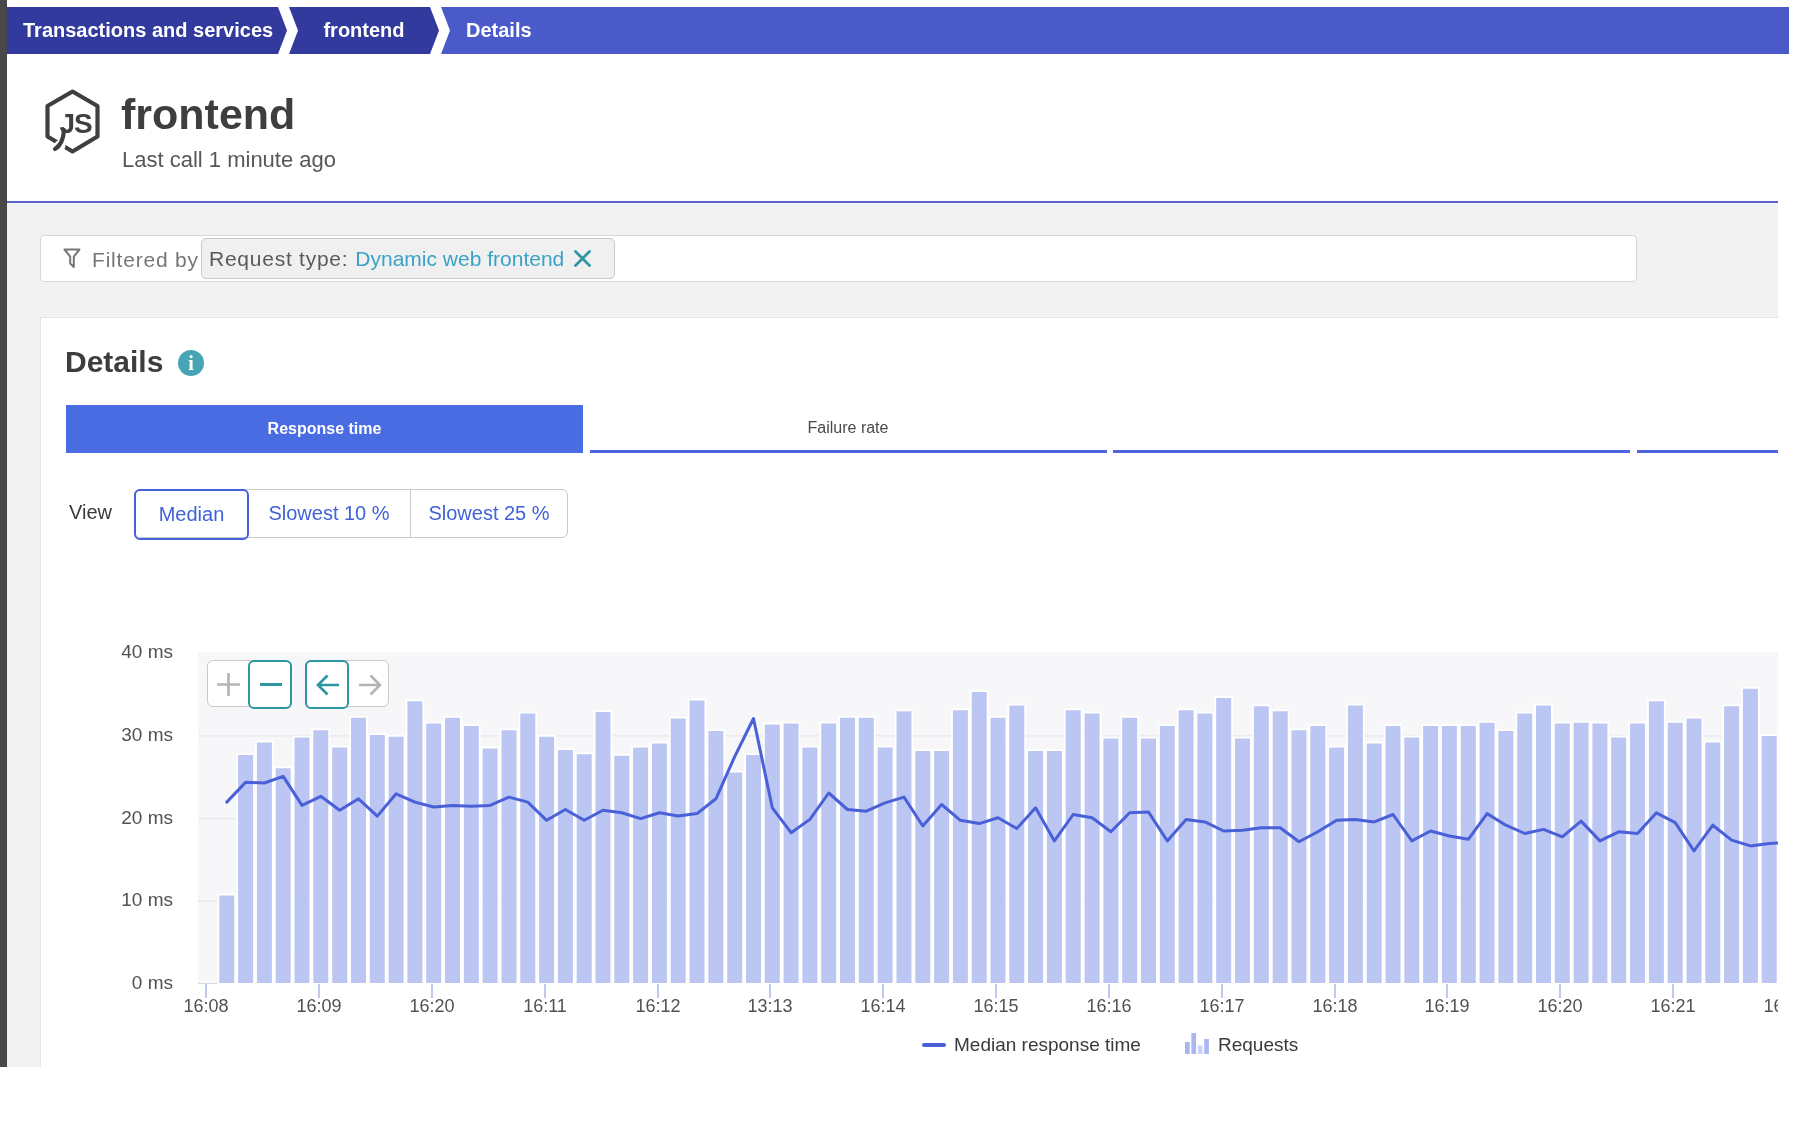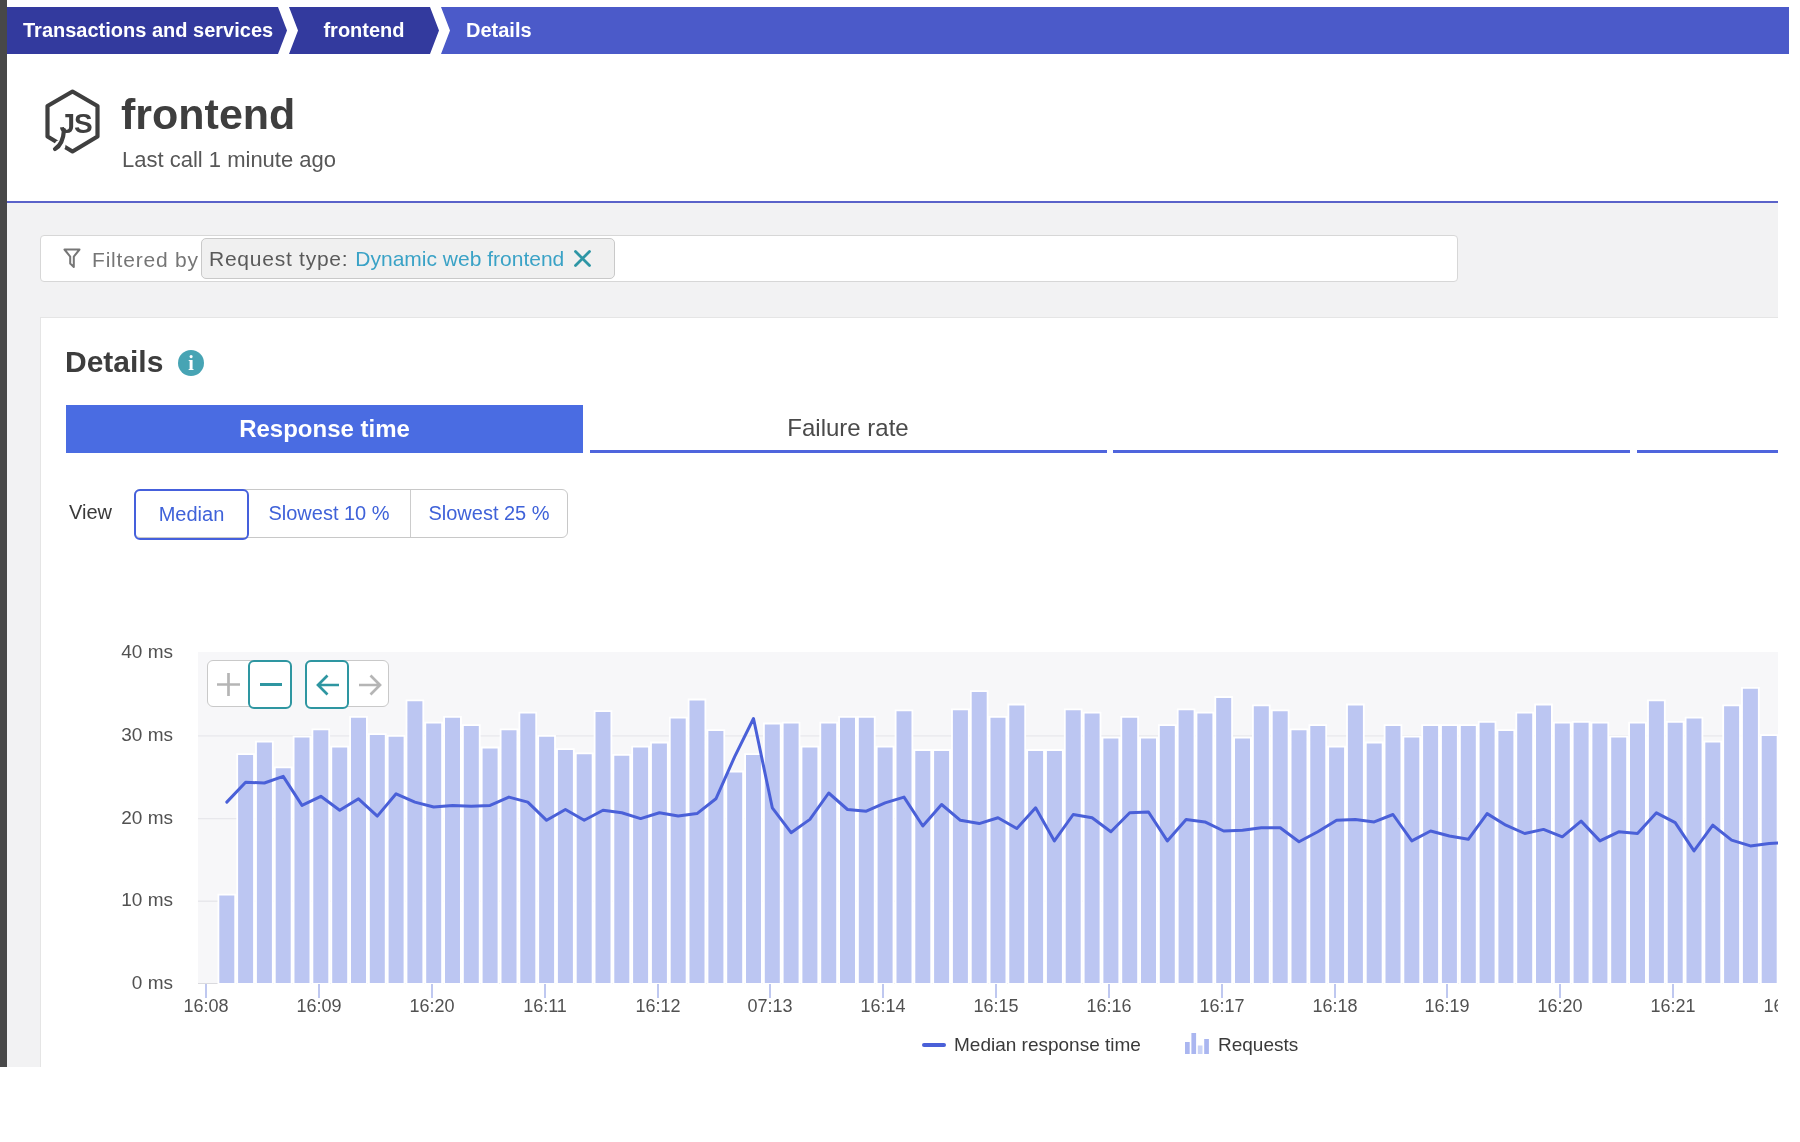--- a/index.html
+++ b/index.html
@@ -7,29 +7,29 @@
 .crumb{position:absolute;left:7px;top:7px;width:1782px;height:47px}
 .seg{position:absolute;top:0;height:47px;display:flex;align-items:center;color:#fff;font-size:20px;font-weight:bold}
 .seg1{left:0;width:280px;background:#333a9e;clip-path:polygon(0 0,calc(100% - 9px) 0,100% 50%,calc(100% - 9px) 100%,0 100%);padding-left:16px}
 .seg2{left:282px;width:150px;background:#333a9e;clip-path:polygon(0 0,calc(100% - 9px) 0,100% 50%,calc(100% - 9px) 100%,0 100%,9px 50%);justify-content:center}
 .seg3{left:434px;width:1348px;background:#4b5ac9;clip-path:polygon(0 0,100% 0,100% 100%,0 100%,9px 50%);padding-left:25px}
 .hexwrap{position:absolute;left:44px;top:89px}
 h1.title{position:absolute;left:121px;top:90px;font-size:43px;color:#3e3e3e;letter-spacing:0}
 .sub{position:absolute;left:122px;top:147px;font-size:22px;color:#575757}
 .hr{position:absolute;left:7px;top:201px;width:1771px;height:2px;background:#5b63c9}
 .graybg{position:absolute;left:7px;top:203px;width:1771px;height:864px;background:#f2f2f3}
-.fbar{position:absolute;left:40px;top:235px;width:1418px;height:47px;background:#fff;border:1px solid #d7d7d7;border-radius:4px}
+.fbar{position:absolute;left:40px;top:235px;width:1597px;height:47px;background:#fff;border:1px solid #d7d7d7;border-radius:4px}
 .flabel{position:absolute;left:51px;top:12px;font-size:21px;letter-spacing:.8px;color:#767676}
 .chip{position:absolute;left:160px;top:2px;width:414px;height:41px;background:#f0f0f0;border:1px solid #c9c9c9;border-radius:5px;display:flex;align-items:center;padding-left:7px;font-size:21px}
 .chip .k{color:#5a5a5a;letter-spacing:.75px}
 .chip .v{color:#3aa2c6;margin-left:7px}
 .card{position:absolute;left:40px;top:317px;width:1738px;height:750px;background:#fff;border-top:1px solid #e5e5e5;border-left:1px solid #e5e5e5;overflow:hidden}
 .dhead{position:absolute;left:24px;top:27px;font-size:30px;font-weight:bold;color:#3d3d3d}
 .info{position:absolute;left:137px;top:32px;width:26px;height:26px;border-radius:50%;background:#47a4b4;color:#fff;text-align:center;font-family:"Liberation Serif",serif;font-weight:bold;font-size:20px;line-height:26px}
-.tab{position:absolute;top:87px;height:45px;display:flex;align-items:center;justify-content:center;font-size:24px}
+.tab{position:absolute;top:87px;height:45px;display:flex;align-items:center;justify-content:center;font-size:16px}
 .tabu{position:absolute;top:132px;height:2.5px;background:#4f65dd}
 .tab1{left:25px;width:517px;height:47.5px;background:#4a6ce2;color:#fff;font-weight:bold}
 .tabi{color:#4a4a4a}
 .viewlab{position:absolute;left:28px;top:183px;font-size:20px;color:#3a3a3a}
 .vgroup{position:absolute;left:93px;top:171px;width:434px;height:49px;background:#fff;border:1px solid #c8c8c8;border-radius:6px}
 .vseg{position:absolute;top:0;height:47px;display:flex;align-items:center;justify-content:center;font-size:20px;color:#3f62d9}
 .vdiv{position:absolute;top:0;width:1px;height:47px;background:#ccc}
 .vactive{position:absolute;left:-1px;top:-1px;width:115px;height:51px;border:2.5px solid #4560dc;border-radius:6px;display:flex;align-items:center;justify-content:center;font-size:20px;color:#3f62d9}
 .plot{position:absolute;left:157px;top:334px;width:1581px;height:332px;background:#f7f7f9;overflow:hidden}
 .ylab{position:absolute;left:32px;width:100px;text-align:right;font-size:19px;color:#515151}
@@ -105,21 +105,21 @@
     <div class="xlab" style="left:120px">16:08</div>
     <div class="xtick" style="left:277px"></div>
     <div class="xlab" style="left:233px">16:09</div>
     <div class="xtick" style="left:390px"></div>
     <div class="xlab" style="left:346px">16:20</div>
     <div class="xtick" style="left:503px"></div>
     <div class="xlab" style="left:459px">16:11</div>
     <div class="xtick" style="left:616px"></div>
     <div class="xlab" style="left:572px">16:12</div>
     <div class="xtick" style="left:728px"></div>
-    <div class="xlab" style="left:684px">07:13</div>
+    <div class="xlab" style="left:684px">13:13</div>
     <div class="xtick" style="left:841px"></div>
     <div class="xlab" style="left:797px">16:14</div>
     <div class="xtick" style="left:954px"></div>
     <div class="xlab" style="left:910px">16:15</div>
     <div class="xtick" style="left:1067px"></div>
     <div class="xlab" style="left:1023px">16:16</div>
     <div class="xtick" style="left:1180px"></div>
     <div class="xlab" style="left:1136px">16:17</div>
     <div class="xtick" style="left:1293px"></div>
     <div class="xlab" style="left:1249px">16:18</div>

